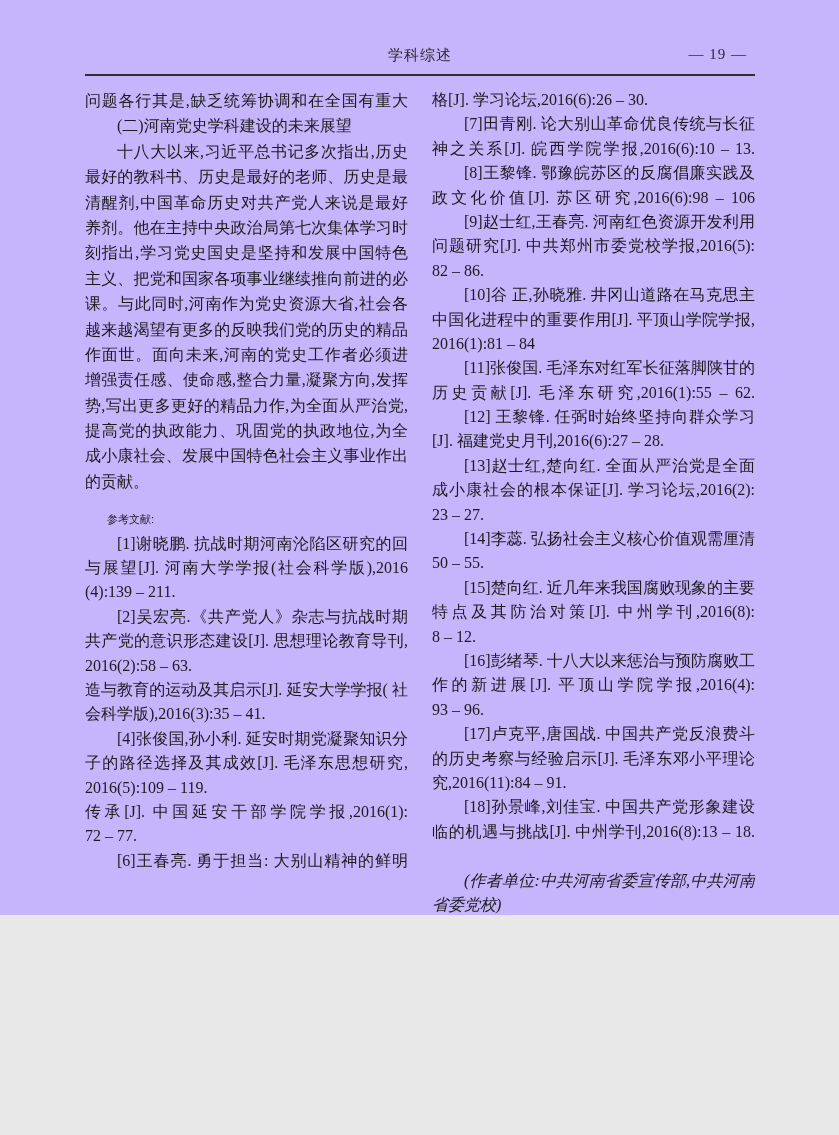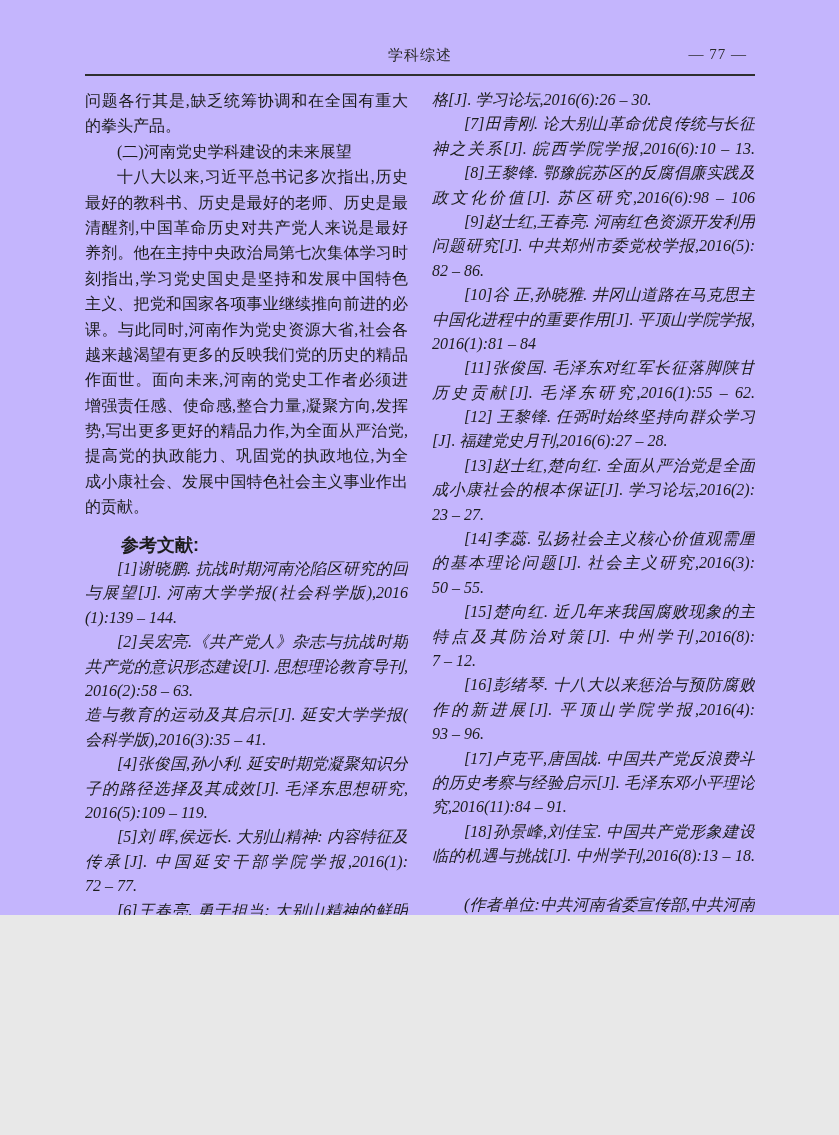--- a/index.html
+++ b/index.html
@@ -36,73 +36,71 @@
   .col{width:323px;overflow:hidden;}
   .line{
     font-size:16px;
     line-height:24.4px;height:24.4px;
     overflow:hidden;
     text-align:justify;
     color:#1c1c1c;
   }
   .body{line-height:25.4px;height:25.4px;font-family:"Liberation Serif","DejaVu Serif",serif;}
   .heading{line-height:25.4px;height:25.4px;}
-  .ref{font-style:italic;}
+  .ref{}
   .author{font-style:italic;}
-  .refhead{font-weight:bold;font-style:normal;font-family:"Liberation Sans","DejaVu Sans",sans-serif;font-size:18px;}
+  .refhead{font-weight:normal;font-style:normal;font-family:"Liberation Sans","DejaVu Sans",sans-serif;font-size:11px;}
   .ind{text-indent:2em;}
   .j{text-align-last:justify;}
   .spacer-sm{height:13px;line-height:13px;}
   .spacer{height:24.4px;}
 </style>
 </head>
 <body>
 
 <div class="page">
 
   <div class="running-head">
     <span class="running-title">学科综述</span>
-    <span class="running-pageno">— 77 —</span>
+    <span class="running-pageno">— 19 —</span>
   </div>
 
   <div class="head-rule"></div>
 
   <div class="columns">
     <div class="col">
         <div class="line body j">问题各行其是,缺乏统筹协调和在全国有重大影响</div>
-        <div class="line body">的拳头产品。</div>
         <div class="line heading ind">(二)河南党史学科建设的未来展望</div>
         <div class="line body ind j">十八大以来,习近平总书记多次指出,历史是</div>
         <div class="line body j">最好的教科书、历史是最好的老师、历史是最好的</div>
         <div class="line body j">清醒剂,中国革命历史对共产党人来说是最好的营</div>
         <div class="line body j">养剂。他在主持中央政治局第七次集体学习时深</div>
         <div class="line body j">刻指出,学习党史国史是坚持和发展中国特色社会</div>
         <div class="line body j">主义、把党和国家各项事业继续推向前进的必修</div>
         <div class="line body j">课。与此同时,河南作为党史资源大省,社会各界</div>
         <div class="line body j">越来越渴望有更多的反映我们党的历史的精品力</div>
         <div class="line body j">作面世。面向未来,河南的党史工作者必须进一步</div>
         <div class="line body j">增强责任感、使命感,整合力量,凝聚方向,发挥优</div>
         <div class="line body j">势,写出更多更好的精品力作,为全面从严治党,为</div>
         <div class="line body j">提高党的执政能力、巩固党的执政地位,为全面建</div>
         <div class="line body j">成小康社会、发展中国特色社会主义事业作出我们</div>
         <div class="line body">的贡献。</div>
         <div class="line spacer-sm"></div>
         <div class="line refhead ind">参考文献:</div>
         <div class="line ref ind j">[1]谢晓鹏. 抗战时期河南沦陷区研究的回顾</div>
         <div class="line ref j">与展望[J]. 河南大学学报(社会科学版),2016</div>
-        <div class="line ref">(1):139 – 144.</div>
+        <div class="line ref">(4):139 – 211.</div>
         <div class="line ref ind j">[2]吴宏亮.《共产党人》杂志与抗战时期中国</div>
         <div class="line ref j">共产党的意识形态建设[J]. 思想理论教育导刊,</div>
         <div class="line ref">2016(2):58 – 63.</div>
         <div class="line ref j">造与教育的运动及其启示[J]. 延安大学学报( 社</div>
         <div class="line ref">会科学版),2016(3):35 – 41.</div>
         <div class="line ref ind j">[4]张俊国,孙小利. 延安时期党凝聚知识分</div>
         <div class="line ref j">子的路径选择及其成效[J]. 毛泽东思想研究,</div>
         <div class="line ref">2016(5):109 – 119.</div>
-        <div class="line ref ind j">[5]刘 晖,侯远长. 大别山精神: 内容特征及</div>
         <div class="line ref j">传承[J]. 中国延安干部学院学报,2016(1):</div>
         <div class="line ref">72 – 77.</div>
         <div class="line ref ind j">[6]王春亮. 勇于担当: 大别山精神的鲜明品</div>
       </div>
     <div class="col">
         <div class="line ref">格[J]. 学习论坛,2016(6):26 – 30.</div>
         <div class="line ref ind j">[7]田青刚. 论大别山革命优良传统与长征精</div>
         <div class="line ref j">神之关系[J]. 皖西学院学报,2016(6):10 – 13.</div>
         <div class="line ref ind j">[8]王黎锋. 鄂豫皖苏区的反腐倡廉实践及廉</div>
         <div class="line ref j">政文化价值[J]. 苏区研究,2016(6):98 – 106</div>
@@ -113,25 +111,24 @@
         <div class="line ref j">中国化进程中的重要作用[J]. 平顶山学院学报,</div>
         <div class="line ref">2016(1):81 – 84</div>
         <div class="line ref ind j">[11]张俊国. 毛泽东对红军长征落脚陕甘的</div>
         <div class="line ref j">历史贡献[J]. 毛泽东研究,2016(1):55 – 62.</div>
         <div class="line ref ind j">[12] 王黎锋. 任弼时始终坚持向群众学习</div>
         <div class="line ref">[J]. 福建党史月刊,2016(6):27 – 28.</div>
         <div class="line ref ind j">[13]赵士红,楚向红. 全面从严治党是全面建</div>
         <div class="line ref j">成小康社会的根本保证[J]. 学习论坛,2016(2):</div>
         <div class="line ref">23 – 27.</div>
         <div class="line ref ind j">[14]李蕊. 弘扬社会主义核心价值观需厘清</div>
-        <div class="line ref j">的基本理论问题[J]. 社会主义研究,2016(3):</div>
         <div class="line ref">50 – 55.</div>
         <div class="line ref ind j">[15]楚向红. 近几年来我国腐败现象的主要</div>
         <div class="line ref j">特点及其防治对策[J]. 中州学刊,2016(8):</div>
-        <div class="line ref">7 – 12.</div>
+        <div class="line ref">8 – 12.</div>
         <div class="line ref ind j">[16]彭绪琴. 十八大以来惩治与预防腐败工</div>
         <div class="line ref j">作的新进展[J]. 平顶山学院学报,2016(4):</div>
         <div class="line ref">93 – 96.</div>
         <div class="line ref ind j">[17]卢克平,唐国战. 中国共产党反浪费斗争</div>
         <div class="line ref j">的历史考察与经验启示[J]. 毛泽东邓小平理论研</div>
         <div class="line ref">究,2016(11):84 – 91.</div>
         <div class="line ref ind j">[18]孙景峰,刘佳宝. 中国共产党形象建设面</div>
         <div class="line ref j">临的机遇与挑战[J]. 中州学刊,2016(8):13 – 18.</div>
         <div class="line spacer"></div>
         <div class="line author ind j">(作者单位:中共河南省委宣传部,中共河南</div>

